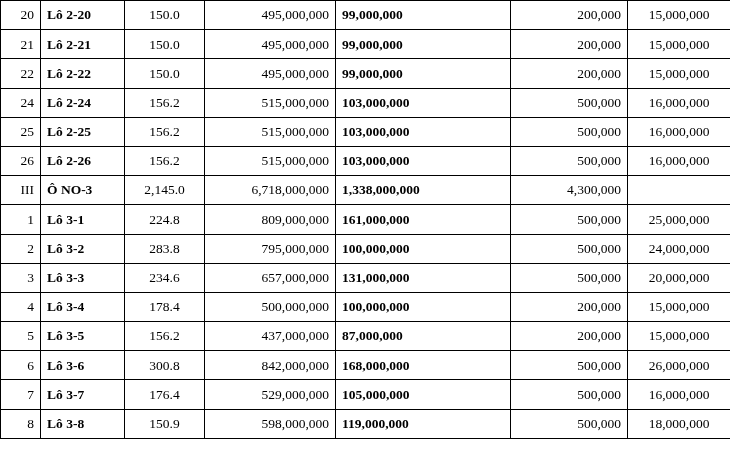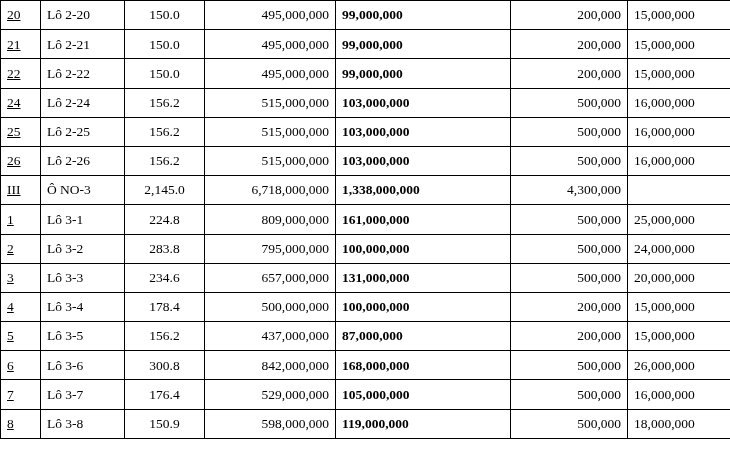--- a/index.html
+++ b/index.html
@@ -40,27 +40,27 @@
   }
   
   col.c0 { width: 40px; }
   col.c1 { width: 84px; }
   col.c2 { width: 80px; }
   col.c3 { width: 131px; }
   col.c4 { width: 175px; }
   col.c5 { width: 117px; }
   col.c6 { width: 103px; }
 
-  .col-idx     { text-align: left; text-decoration: underline; }
-  .col-name    { text-align: left; }
+  .col-idx     { text-align: right; }
+  .col-name    { text-align: left; font-weight: bold; }
   .col-area    { text-align: center; }
   .col-num     { text-align: right; padding-right: 14px; }
   .col-num-2   { text-align: left; padding-right: 22px; font-weight: bold; }
   .col-num-3   { text-align: right; padding-right: 14px; }
-  .col-num-4   { text-align: left; padding-right: 14px; margin-top: 40px; }
+  .col-num-4   { text-align: center; padding-right: 14px; margin-top: 40px; }
 </style>
 </head>
 <body>
 
 <div class="sheet">
   <table class="data-table">
     <colgroup>
       <col class="c0">
         <col class="c1">
         <col class="c2">

